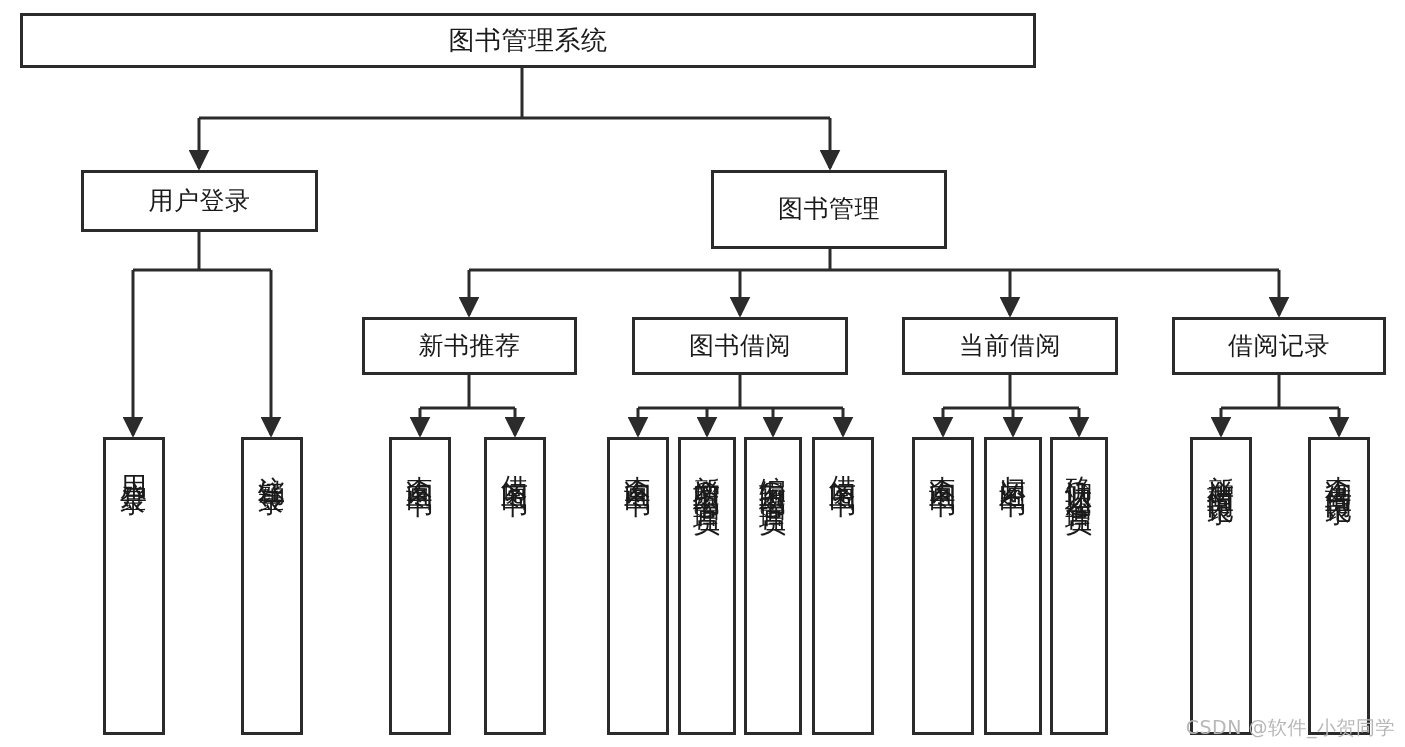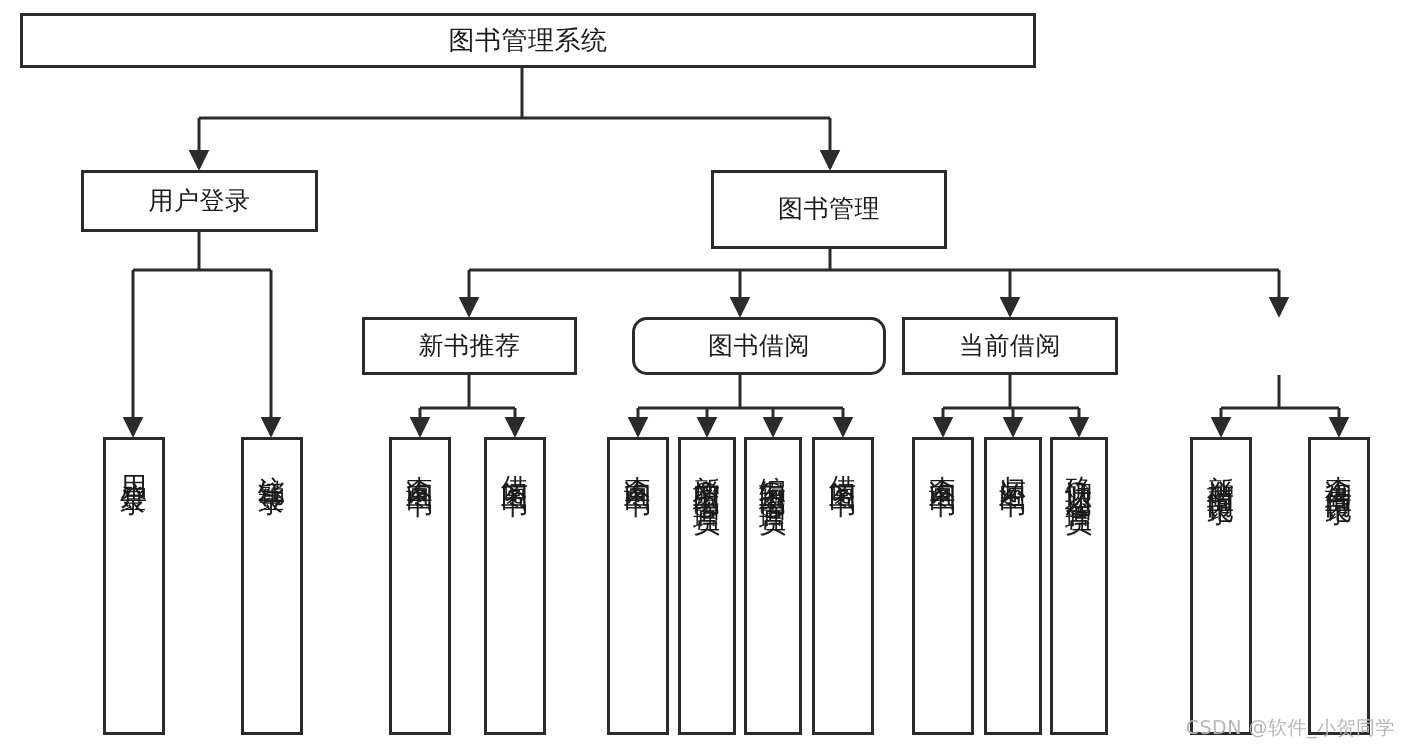--- a/index.html
+++ b/index.html
@@ -140,26 +140,29 @@
   <div class="node horiz" style="left: 81px; top: 170px; width: 237px; height: 62px;">
     <span class="node-label">用户登录</span>
   </div>
   <div class="node horiz" style="left: 711px; top: 170px; width: 236px; height: 79px;">
     <span class="node-label">图书管理</span>
   </div>
 
   <div class="node horiz" style="left: 362px; top: 317px; width: 215px; height: 58px;">
     <span class="node-label">新书推荐</span>
   </div>
-  <div class="node horiz" style="left: 632px; top: 317px; width: 254px; height: 58px; border-radius: 15px;">
+  <div class="node horiz" style="left: 632px; top: 317px; width: 216px; height: 58px;">
     <span class="node-label">图书借阅</span>
   </div>
   <div class="node horiz" style="left: 902px; top: 317px; width: 216px; height: 58px; align-items: center;">
     <span class="node-label">当前借阅</span>
   </div>
+  <div class="node horiz" style="left: 1172px; top: 317px; width: 214px; height: 58px;">
+    <span class="node-label">借阅记录</span>
+  </div>
 
   <div class="node vert" style="left: 103px; top: 437px; width: 62px; height: 298px;">
     <span class="node-label">用户登录</span>
   </div>
   <div class="node vert" style="left: 241px; top: 437px; width: 62px; height: 298px;">
     <span class="node-label">注销登录</span>
   </div>
   <div class="node vert" style="left: 389px; top: 437px; width: 62px; height: 298px;">
     <span class="node-label">查询图书</span>
   </div>

